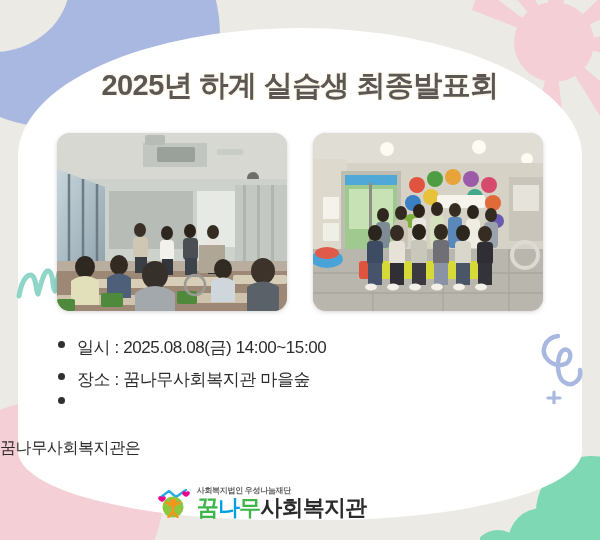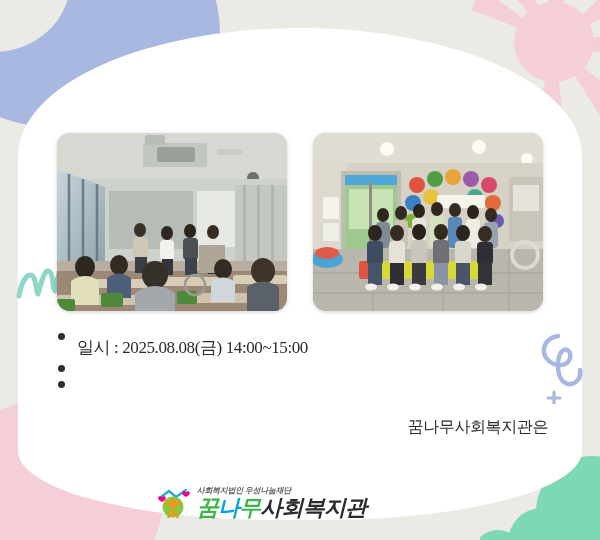--- a/index.html
+++ b/index.html
@@ -162,23 +162,22 @@
   
   .bullets {
     position: absolute;
     top: 336px;
     left: 58px;
     width: 470px;
   }
 
   .bullet-row {
     display: flex;
-    align-items: flex-start;
+    align-items: center;
     margin-bottom: 9px;
-    font-family: Liberation Serif, serif;
   }
 
   .bullet-dot {
     width: 7px;
     height: 7px;
     min-width: 7px;
     border-radius: 50%;
     background: #2f2f2f;
     margin-right: 12px;
     position: relative;
@@ -188,43 +187,42 @@
   .bullet-text {
     font-size: 17px;
     color: #2b2b2b;
     letter-spacing: -0.4px;
     white-space: nowrap;
   }
 
   
   .closing {
     position: absolute;
-    top: 416px;
+    top: 437px;
     left: 0;
     width: 548px;
-    text-align: right;
+    text-align: left;
     color: #2b2b2b;
   }
 
   .closing-line {
     font-size: 16px;
     line-height: 1.35;
     letter-spacing: -0.4px;
   }
 
   
   .logo {
     position: absolute;
     top: 487px;
     left: 0;
     width: 523px;
     display: flex;
     justify-content: center;
     align-items: flex-start;
-    font-style: italic;
   }
 
   .logo-inner {
     display: flex;
     align-items: center;
     gap: 6px;
   }
 
   .logo-mark { width: 34px; height: 30px; display: block; }
 
@@ -283,20 +281,21 @@
     <path d="M5 52 C8 34, 16 26, 20 34 C23 41, 22 48, 24 50 C27 40, 31 22, 36 28 C40 33, 38 44, 41 47 C44 34, 48 10, 56 6" fill="none" stroke="#8fd5c8" stroke-width="5" stroke-linecap="round" stroke-linejoin="round"></path>
   </svg>
 
   <svg class="squiggle-right" viewBox="0 0 58 74">
     <path d="M24 6 C10 8, 6 22, 14 30 C22 38, 34 36, 36 28 C38 20, 30 16, 26 24 C22 34, 24 48, 30 52 C38 58, 48 50, 46 40" fill="none" stroke="#a9b8e0" stroke-width="4.5" stroke-linecap="round"></path>
     <path d="M20 62 L20 74 M14 68 L26 68" stroke="#a9b8e0" stroke-width="3.2" stroke-linecap="round"></path>
   </svg>
 
   <div class="content">
 
+    <div class="title">2025년 하계 실습생 최종발표회</div>
 
     <div class="photos">
 
       <div class="photo">
         <svg viewBox="0 0 230 178" preserveAspectRatio="xMidYMid slice">
           <defs>
             <linearGradient id="winL" x1="0" y1="0" x2="1" y2="1">
               <stop offset="0%" stop-color="#c9d6dc"></stop>
                 <stop offset="100%" stop-color="#8fa3ad"></stop>
             </linearGradient>
@@ -484,20 +483,21 @@
 
     </div>
 
     <div class="bullets">
       <div class="bullet-row">
         <span class="bullet-dot"></span>
         <span class="bullet-text">일시 : 2025.08.08(금) 14:00~15:00</span>
       </div>
       <div class="bullet-row">
         <span class="bullet-dot"></span>
+        <span class="bullet-text">장소 : 꿈나무사회복지관 마을숲</span>
       </div>
       <div class="bullet-row">
         <span class="bullet-dot"></span>
       </div>
     </div>
 
     <div class="closing">
       <div class="closing-line">꿈나무사회복지관은</div>
     </div>
 

